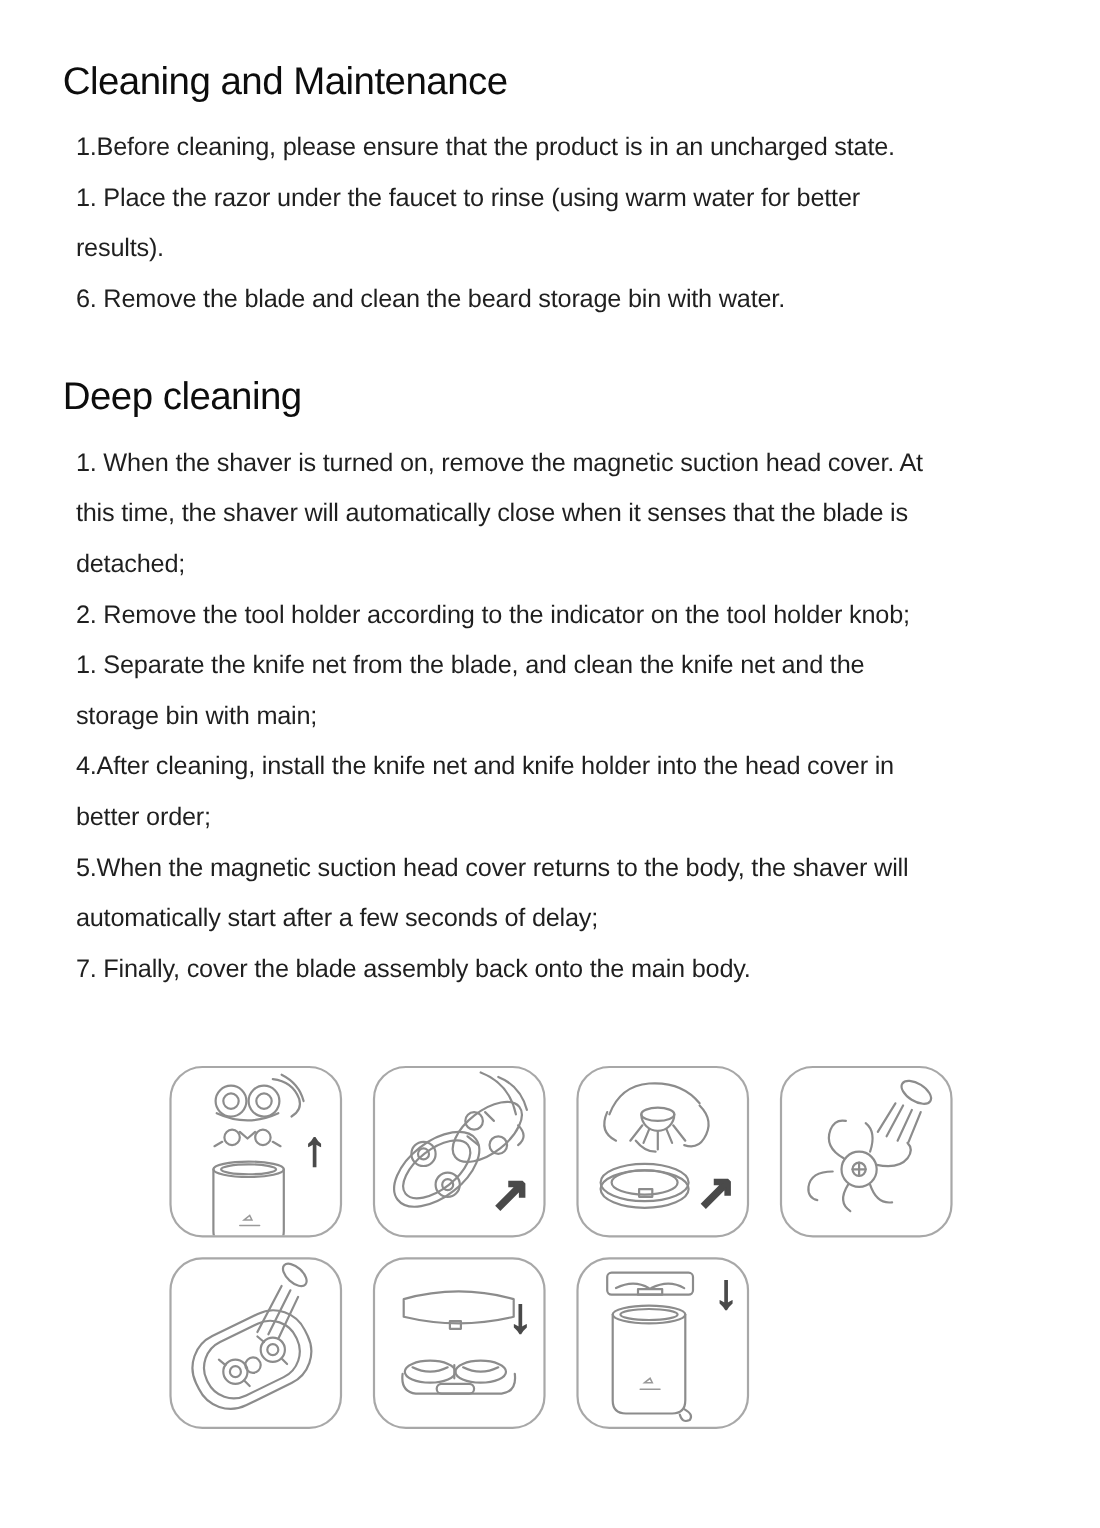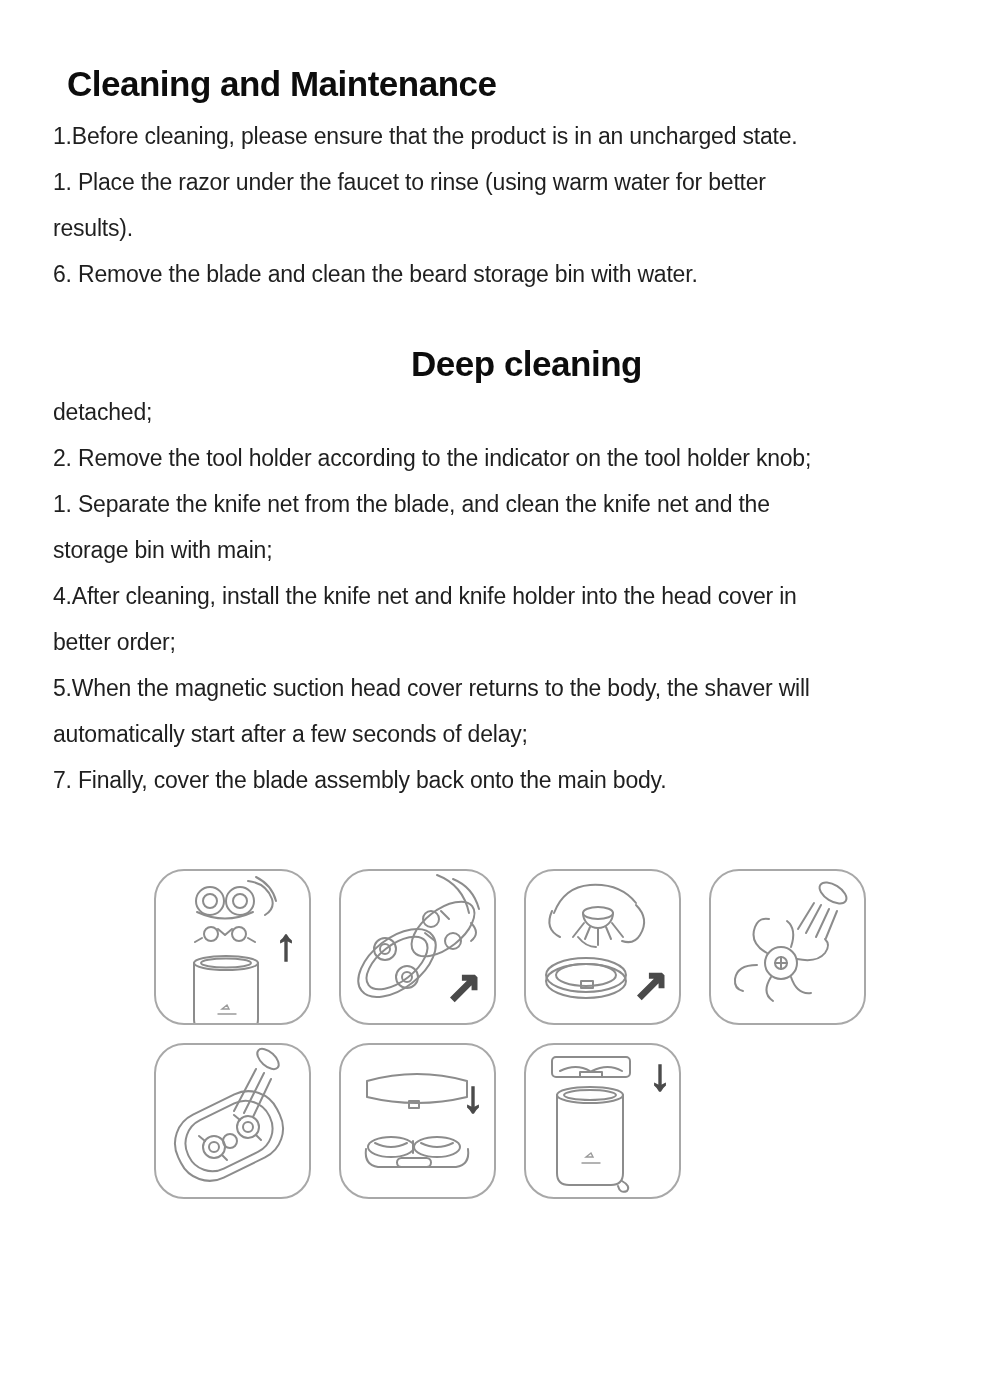--- a/index.html
+++ b/index.html
@@ -3,26 +3,26 @@
 <meta charset="utf-8">
 <style>
   html,body{margin:0;padding:0;background:#ffffff;}
   body{
     width:1000px;height:1389px;position:relative;overflow:hidden;
     font-family:"Liberation Sans","DejaVu Sans",sans-serif;
     color:#212121;
   }
   .content{padding:50px 0 0 53px;}
   .heading{
-    font-size:35px;line-height:40px;font-weight:bold;color:#0d0d0d;
-    margin:14px;letter-spacing:-0.5px;
+    font-size:35px;line-height:40px;font-weight:normal;color:#0d0d0d;
+    margin:4px;letter-spacing:-0.5px;
   }
   .h1{margin-bottom:9px;}
-  .h2{margin-top:47px;margin-bottom:5px;text-align:center;}
-  .steps{margin:0;}
+  .h2{margin-top:47px;margin-bottom:5px;}
+  .steps{margin:16px;}
   .tl{
     display:block;white-space:nowrap;
     font-size:23px;line-height:46px;color:#1f1f1f;letter-spacing:-0.2px;
   }
   
   .figures{margin-left:101px;margin-top:66px;}
   .fig-row{display:flex;gap:28px;}
   .fig-row+.fig-row{margin-top:18px;}
   .panel{
     position:relative;width:153px;height:152px;
@@ -50,20 +50,22 @@
   <h1 class="heading h1">Cleaning and Maintenance</h1>
   <div class="steps">
     <span class="tl">1.Before cleaning, please ensure that the product is in an uncharged state.</span>
     <span class="tl">1. Place the razor under the faucet to rinse (using warm water for better</span>
     <span class="tl">results).</span>
     <span class="tl">6. Remove the blade and clean the beard storage bin with water.</span>
   </div>
 
   <h1 class="heading h2">Deep cleaning</h1>
   <div class="steps">
+    <span class="tl">1. When the shaver is turned on, remove the magnetic suction head cover. At</span>
+    <span class="tl">this time, the shaver will automatically close when it senses that the blade is</span>
     <span class="tl">detached;</span>
     <span class="tl">2. Remove the tool holder according to the indicator on the tool holder knob;</span>
     <span class="tl">1. Separate the knife net from the blade, and clean the knife net and the</span>
     <span class="tl">storage bin with main;</span>
     <span class="tl">4.After cleaning, install the knife net and knife holder into the head cover in</span>
     <span class="tl">better order;</span>
     <span class="tl">5.When the magnetic suction head cover returns to the body, the shaver will</span>
     <span class="tl">automatically start after a few seconds of delay;</span>
     <span class="tl">7. Finally, cover the blade assembly back onto the main body.</span>
   </div>

